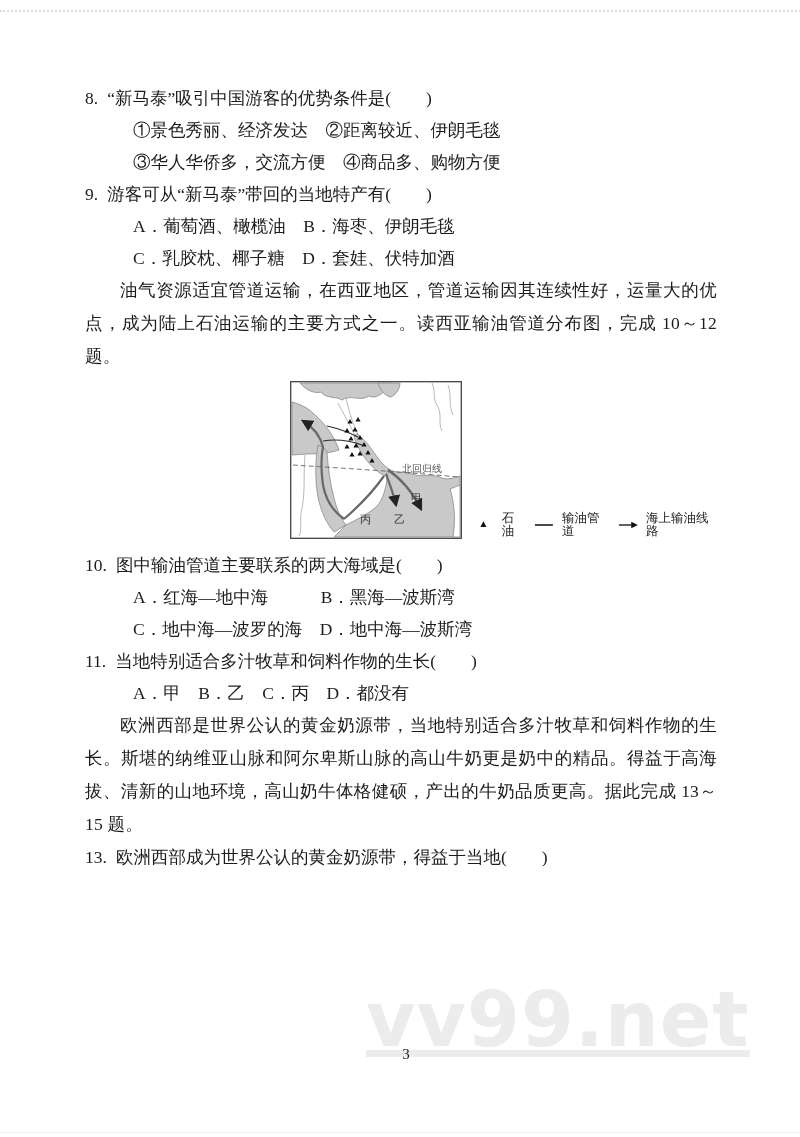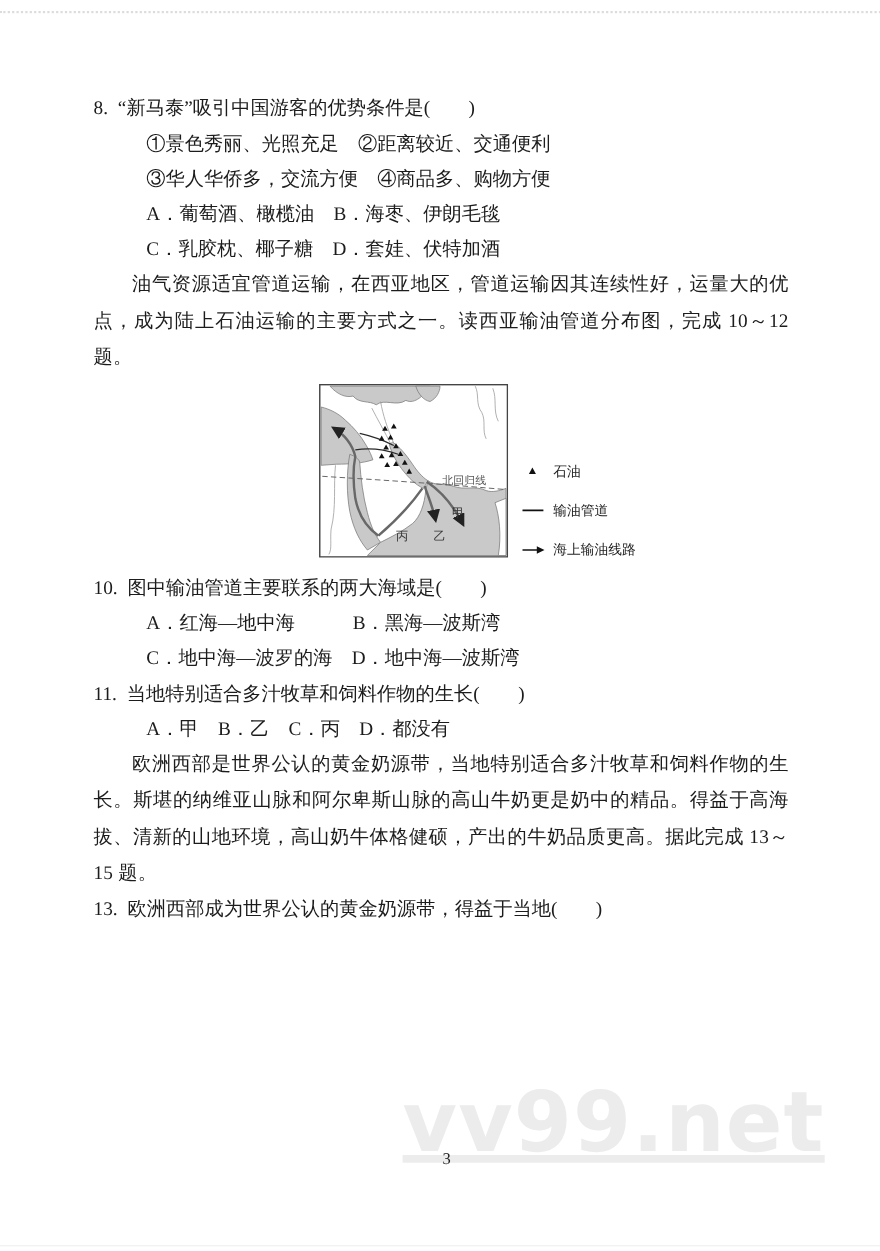--- a/index.html
+++ b/index.html
@@ -9,46 +9,47 @@
   }
   .perforation{position:absolute;top:10px;left:0;width:100%;height:0;border-top:2px dotted #dcdcdc;}
   .scan-edge{position:absolute;bottom:4px;left:0;width:100%;height:0;border-top:1px solid #efefef;}
   .content{position:absolute;left:85px;top:82px;width:632px;z-index:2;}
   .line{font-size:17.5px;line-height:32px;white-space:pre;}
   .opt{padding-left:48px;}
   .qnum{margin-right:9px;}
   .para{margin:0;font-size:17.5px;line-height:33px;text-align:justify;text-indent:2em;letter-spacing:.2px;}
   .figure{display:flex;align-items:flex-end;gap:12px;margin:8px 0 6px 205px;}
   .map-box{flex:0 0 auto;}
-  .legend{display:flex;flex-direction:column;gap:23px;padding-bottom:6px;font-size:12.5px;line-height:1;color:#222;}
+  .legend{display:flex;flex-direction:row;gap:9px;padding-bottom:6px;font-size:12.5px;line-height:1;color:#222;}
   .legend-row{display:flex;align-items:center;gap:7px;}
   .legend-row svg{display:block;}
   .pagenum{position:absolute;left:0;right:12px;top:1046px;text-align:center;font-size:15px;z-index:2;}
   .watermark{
     position:absolute;left:366px;top:982px;z-index:1;line-height:1;
     font-family:"DejaVu Sans","Liberation Sans",sans-serif;font-weight:700;
     font-size:76px;letter-spacing:1px;color:#ececec;user-select:none;text-decoration:underline;
   }
   .map-label{font-family:"Liberation Serif","DejaVu Serif",serif;}
 </style>
 </head>
 <body>
 
 <div class="page">
   <div class="perforation"></div>
 
   <div class="content">
 
     <div>
       <div class="line"><span class="qnum">8.</span><span>“新马泰”吸引中国游客的优势条件是(　　)</span></div>
-      <div class="line opt">①景色秀丽、光照充足　②距离较近、交通便利</div>
+      <div class="line opt">①景色秀丽、经济发达　②距离较近、伊朗毛毯</div>
       <div class="line opt">③华人华侨多，交流方便　④商品多、购物方便</div>
     </div>
 
     <div>
+      <div class="line"><span class="qnum">9.</span><span>游客可从“新马泰”带回的当地特产有(　　)</span></div>
       <div class="line opt">A．葡萄酒、橄榄油　B．海枣、伊朗毛毯</div>
       <div class="line opt">C．乳胶枕、椰子糖　D．套娃、伏特加酒</div>
     </div>
 
     <p class="para">油气资源适宜管道运输，在西亚地区，管道运输因其连续性好，运量大的优点，成为陆上石油运输的主要方式之一。读西亚输油管道分布图，完成 10～12 题。</p>
 
     <div class="figure">
       <div class="map-box">
         <svg width="172" height="158" viewBox="0 0 172 158" xmlns="http://www.w3.org/2000/svg">
           <defs>

